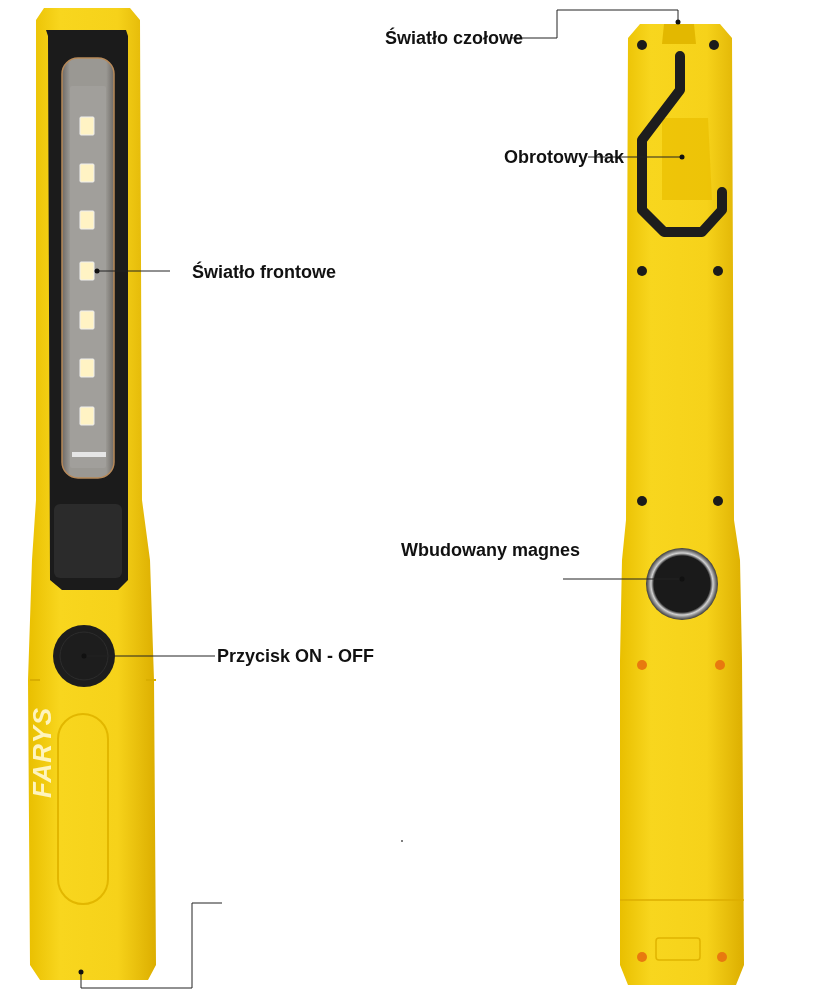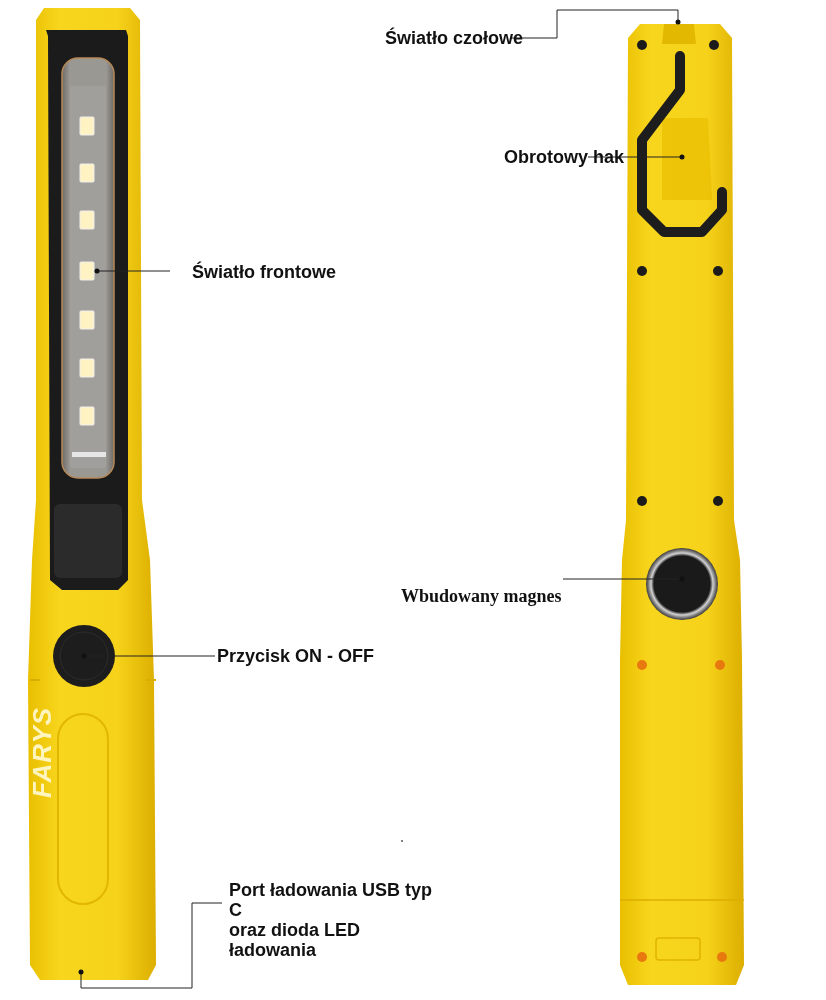--- a/index.html
+++ b/index.html
@@ -105,19 +105,15 @@
       <circle cx="81" cy="972" r="2.5"></circle>
       <circle cx="402" cy="841" r="1" fill="#555"></circle>
     </g>
   </svg>
 
   <div class="logo">FARYS</div>
 
   <div class="label" style="left:385px; top:28px;">Światło czołowe</div>
   <div class="label" style="left:476px; top:147px;margin-left:28px;">Obrotowy hak</div>
   <div class="label" style="left:192px; top:262px;">Światło frontowe</div>
-  <div class="label" style="left:401px; top:586px;font-family:Liberation Serif, serif;">Wbudowany magnes</div>
+  <div class="label" style="left:401px; top:540px;">Wbudowany magnes</div>
   <div class="label" style="left:217px; top:646px;">Przycisk ON - OFF</div>
-  <div class="label multi" style="left:229px; top:880px;">
-    <span>Port ładowania USB typ C</span>
-    <span class="line2">oraz dioda LED ładowania</span>
-  </div>
 </div>
 
 </body></html>

